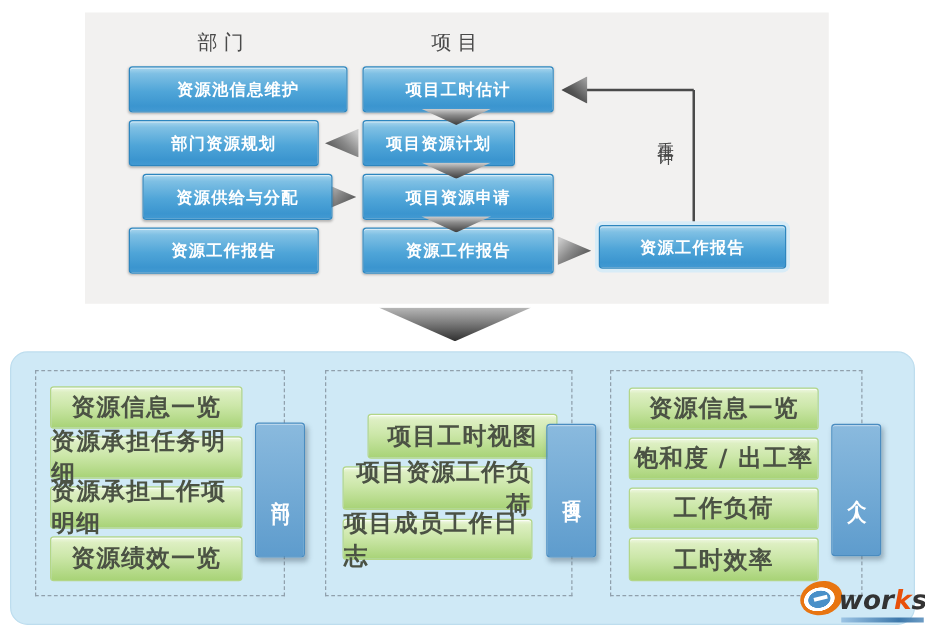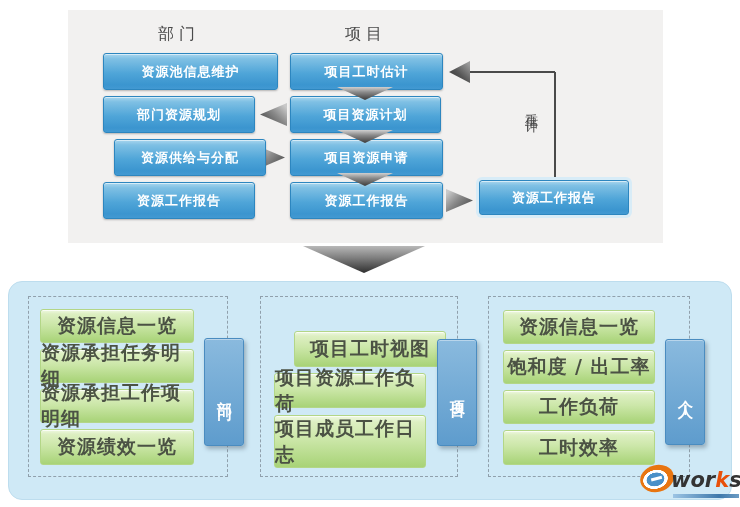--- a/index.html
+++ b/index.html
@@ -82,21 +82,21 @@
 
   <div class="abs col-header" style="left:139px; top:24px; width:80px;">部门</div>
   <div class="abs col-header" style="left:326px; top:24px; width:80px;">项目</div>
 
   <div class="abs bluebox" style="left:103px; top:53px;  width:175px;">资源池信息维护</div>
   <div class="abs bluebox" style="left:103px; top:96px;  width:152px;">部门资源规划</div>
   <div class="abs bluebox" style="left:114px; top:139px; width:152px;">资源供给与分配</div>
   <div class="abs bluebox" style="left:103px; top:182px; width:152px;">资源工作报告</div>
 
   <div class="abs bluebox" style="left:290px; top:53px;  width:153px;">项目工时估计</div>
-  <div class="abs bluebox" style="left:290px; top:96px;  width:151px;">项目资源计划</div>
+  <div class="abs bluebox" style="left:290px; top:96px;  width:122px;">项目资源计划</div>
   <div class="abs bluebox" style="left:290px; top:139px; width:153px;">项目资源申请</div>
   <div class="abs bluebox" style="left:290px; top:182px; width:153px;">资源工作报告</div>
 
   <div class="abs arrow-down-sm" style="left:337px; top:87px;"></div>
   <div class="abs arrow-down-sm" style="left:337px; top:130px;"></div>
   <div class="abs arrow-down-sm" style="left:337px; top:173px;"></div>
 
   <div class="abs arrow-left" style="left:260px; top:103px;"></div>
   <div class="abs arrow-right" style="left:258px; top:146px;"></div>
   <div class="abs arrow-right" style="left:446px; top:189px;"></div>
@@ -115,22 +115,22 @@
   <div class="abs greenbox" style="left:40px; top:309px; width:154px;">资源信息一览</div>
   <div class="abs greenbox" style="left:40px; top:349px; width:154px;">资源承担任务明细</div>
   <div class="abs greenbox" style="left:40px; top:389px; width:154px;">资源承担工作项明细</div>
   <div class="abs greenbox" style="left:40px; top:429px; width:154px; height:36px;">资源绩效一览</div>
   <div class="abs tab" style="left:204px; top:338px; height:108px;">
     <span class="vtext">部门</span>
   </div>
 
   <div class="abs dash-group" style="left:260px; top:296px; width:198px; height:181px;"></div>
   <div class="abs greenbox" style="left:274px; top:331px; width:152px; height:36px;margin-left:20px;">项目工时视图</div>
-  <div class="abs greenbox" style="left:274px; top:373px; width:152px; height:35px;">项目资源工作负荷</div>
-  <div class="abs greenbox" style="left:274px; top:415px; width:152px; height:53px;">项目成员工作日志</div>
+  <div class="abs greenbox" style="left:274px; top:373px; width:152px; height:35px;text-align:right;">项目资源工作负荷</div>
+  <div class="abs greenbox" style="left:274px; top:415px; width:152px; height:33px;">项目成员工作日志</div>
   <div class="abs tab" style="left:437px; top:339px; height:107px;">
     <span class="vtext">项目</span>
   </div>
 
   <div class="abs dash-group" style="left:488px; top:296px; width:202px; height:181px;"></div>
   <div class="abs greenbox" style="left:503px; top:310px; width:152px;">资源信息一览</div>
   <div class="abs greenbox" style="left:503px; top:350px; width:152px;">饱和度 / 出工率</div>
   <div class="abs greenbox" style="left:503px; top:390px; width:152px;">工作负荷</div>
   <div class="abs greenbox" style="left:503px; top:430px; width:152px; height:35px;">工时效率</div>
   <div class="abs tab" style="left:665px; top:339px; height:106px;">

